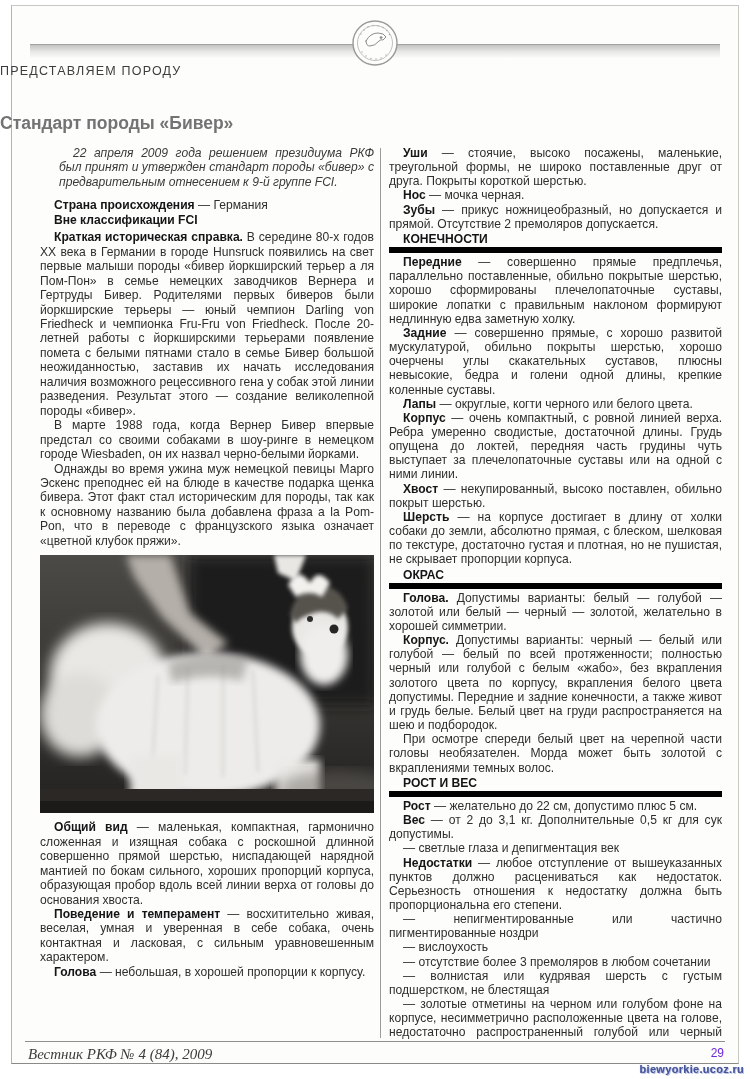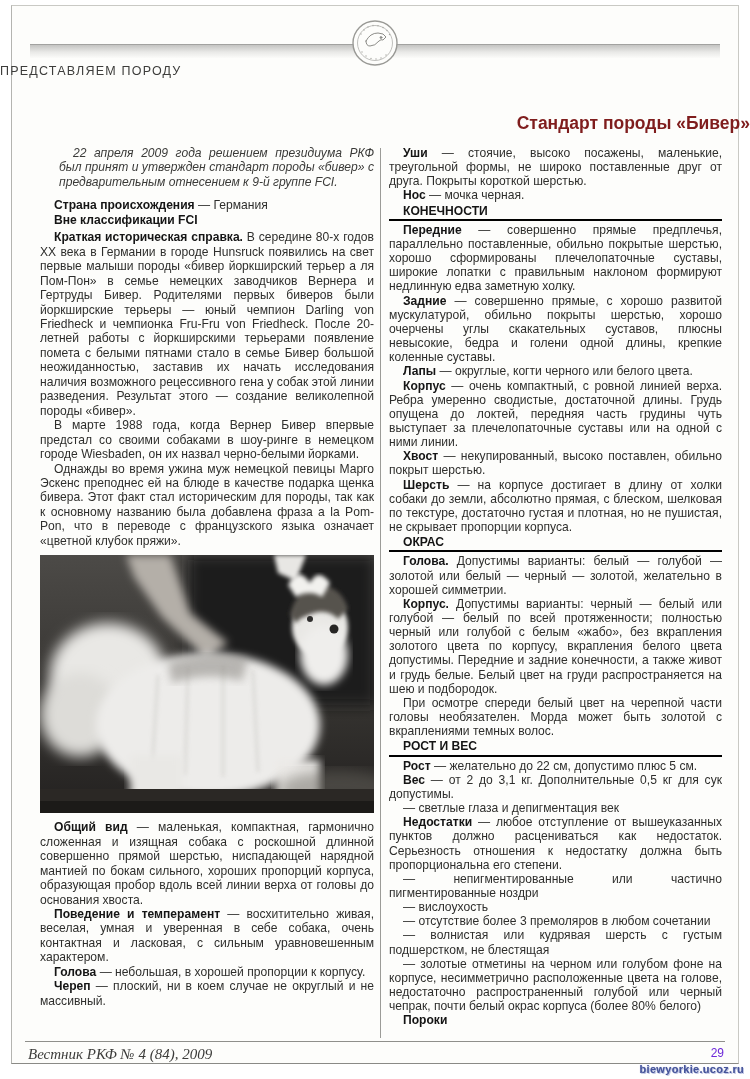--- a/index.html
+++ b/index.html
@@ -22,39 +22,39 @@
     background:linear-gradient(to bottom,#c4c4c2,#e9e9e7 55%,#fbfbf9);
   }
   .emblem{
     position:absolute;left:352px;top:20px;width:46px;height:46px;
   }
   .series-label{
     position:absolute;left:0;top:64px;width:750px;text-align:left;
     font-size:12.5px;letter-spacing:1.2px;color:#3d3d3b;font-weight:500;
   }
   .page-title{
-    position:absolute;left:0;top:101px;width:750px;text-align:right;
-    font-size:17.5px;font-weight:bold;color:#7f1d1d;
+    position:absolute;left:0;top:101px;width:750px;text-align:left;
+    font-size:17.5px;font-weight:bold;color:#737373;
   }
   
   .col{position:absolute;top:146px;height:894px;overflow:hidden;}
   .col-left{left:40px;width:334px;}
   .col-right{left:389px;width:333px;}
   .divider{position:absolute;left:380px;top:148px;width:1px;height:890px;background:#9b9b97;}
 
   .col p,.col h3,.col h4{margin:0;padding:0;font-size:12.1px;line-height:14.45px;}
   .col-right p,.col-right h3,.col-right h4{line-height:14.15px;}
   .blk{text-align:justify;text-indent:14px;color:#2e2e2c;}
   .blk b{color:#151515;}
   .blk.italic{font-style:italic;color:#3a3a38;margin-bottom:9px;margin-left:19px;}
   .blk.fact{text-align:left;}
   .blk.gap{margin-top:3px;}
   h3.header{
     font-weight:bold;color:#141414;text-indent:14px;text-align:left;
-    border-bottom:2px solid #000000;padding-bottom:1px;margin:1px 0 2px 0;
+    border-bottom:6px solid #000000;padding-bottom:1px;margin:1px 0 2px 0;
   }
   h4.subheader{font-weight:bold;color:#141414;text-indent:14px;text-align:left;}
 
   .photo-wrap{
     margin:7px 0 7px -2px;width:338px;height:258px;
     background:#2a2a28;overflow:hidden;
   }
   .photo-wrap svg{display:block;}
 
   
@@ -166,28 +166,28 @@
       <ellipse cx="300" cy="235" rx="60" ry="20" fill="#6b6761" opacity="0.5" filter="url(#b7)"></ellipse>
       <rect x="0" y="234" width="338" height="24" fill="#2b2825"></rect>
       <rect x="0" y="246" width="338" height="12" fill="#1c1a18"></rect>
     </svg>
   </div>
 
   <div>
       <p class="blk para"><b>Общий вид</b> — маленькая, компактная, гармонично сложенная и изящная собака с роскошной длинной совершенно прямой шерстью, ниспадающей нарядной мантией по бокам сильного, хороших пропорций корпуса, образующая пробор вдоль всей линии верха от головы до основания хвоста.</p>
       <p class="blk para"><b>Поведение и темперамент</b> — восхитительно живая, веселая, умная и уверенная в себе собака, очень контактная и ласковая, с сильным уравновешенным характером.</p>
       <p class="blk para"><b>Голова</b> — небольшая, в хорошей пропорции к корпусу.</p>
-      <p class="blk para"><b>Череп</b> — плоский, ни в коем случае не округлый и не массивный.</p>
     </div>
 </div>
 
 <div class="col col-right">
   <div>
       <p class="blk para"><b>Уши</b> — стоячие, высоко посажены, маленькие, треугольной формы, не широко поставленные друг от друга. Покрыты короткой шерстью.</p>
       <p class="blk para"><b>Нос</b> — мочка черная.</p>
+      <p class="blk para"><b>Зубы</b> — прикус ножницеобразный, но допускается и прямой. Отсутствие 2 премоляров допускается.</p>
       <h3 class="blk header">КОНЕЧНОСТИ</h3>
       <p class="blk para"><b>Передние</b> — совершенно прямые предплечья, параллельно поставленные, обильно покрытые шерстью, хорошо сформированы плечелопаточные суставы, широкие лопатки с правильным наклоном формируют недлинную едва заметную холку.</p>
       <p class="blk para"><b>Задние</b> — совершенно прямые, с хорошо развитой мускулатурой, обильно покрыты шерстью, хорошо очерчены углы скакательных суставов, плюсны невысокие, бедра и голени одной длины, крепкие коленные суставы.</p>
       <p class="blk para"><b>Лапы</b> — округлые, когти черного или белого цвета.</p>
       <p class="blk para"><b>Корпус</b> — очень компактный, с ровной линией верха. Ребра умеренно сводистые, достаточной длины. Грудь опущена до локтей, передняя часть грудины чуть выступает за плечелопаточные суставы или на одной с ними линии.</p>
       <p class="blk para"><b>Хвост</b> — некупированный, высоко поставлен, обильно покрыт шерстью.</p>
       <p class="blk para"><b>Шерсть</b> — на корпусе достигает в длину от холки собаки до земли, абсолютно прямая, с блеском, шелковая по текстуре, достаточно густая и плотная, но не пушистая, не скрывает пропорции корпуса.</p>
       <h3 class="blk header">ОКРАС</h3>
       <p class="blk para"><b>Голова.</b> Допустимы варианты: белый — голубой — золотой или белый — черный — золотой, желательно в хорошей симметрии.</p>
       <p class="blk para"><b>Корпус.</b> Допустимы варианты: черный — белый или голубой — белый по всей протяженности; полностью черный или голубой с белым «жабо», без вкрапления золотого цвета по корпусу, вкрапления белого цвета допустимы. Передние и задние конечности, а также живот и грудь белые. Белый цвет на груди распространяется на шею и подбородок.</p>

